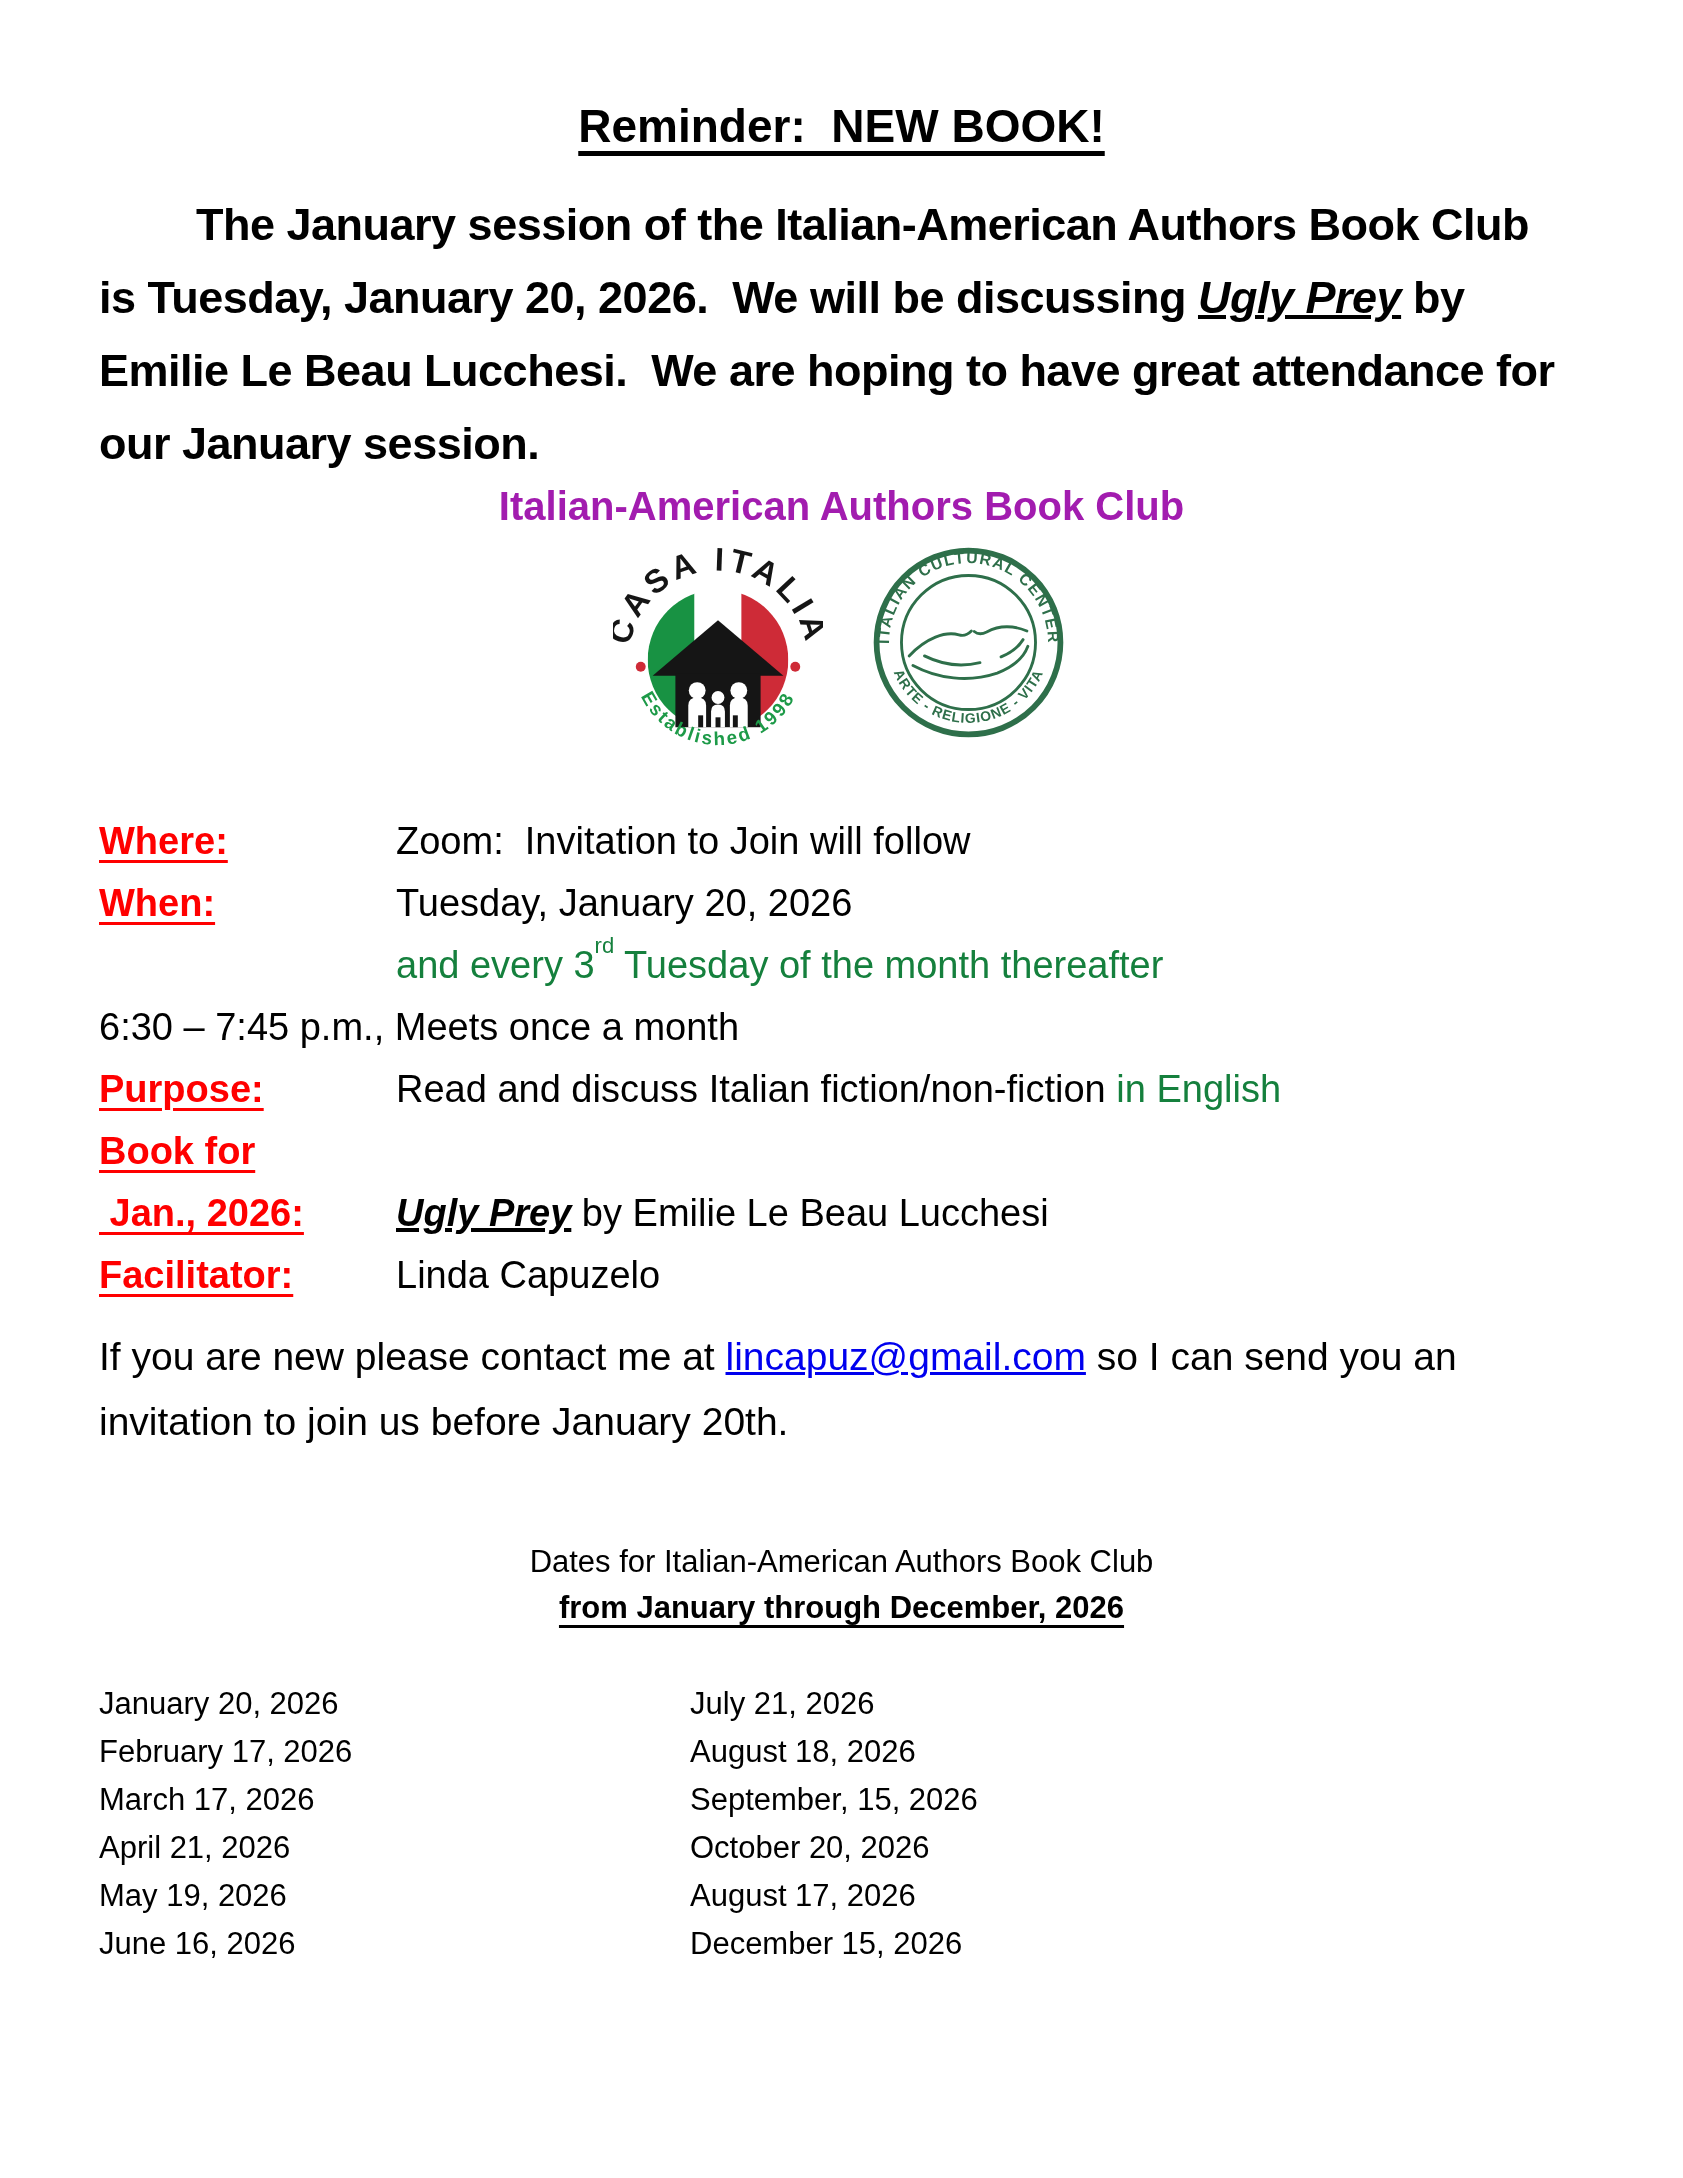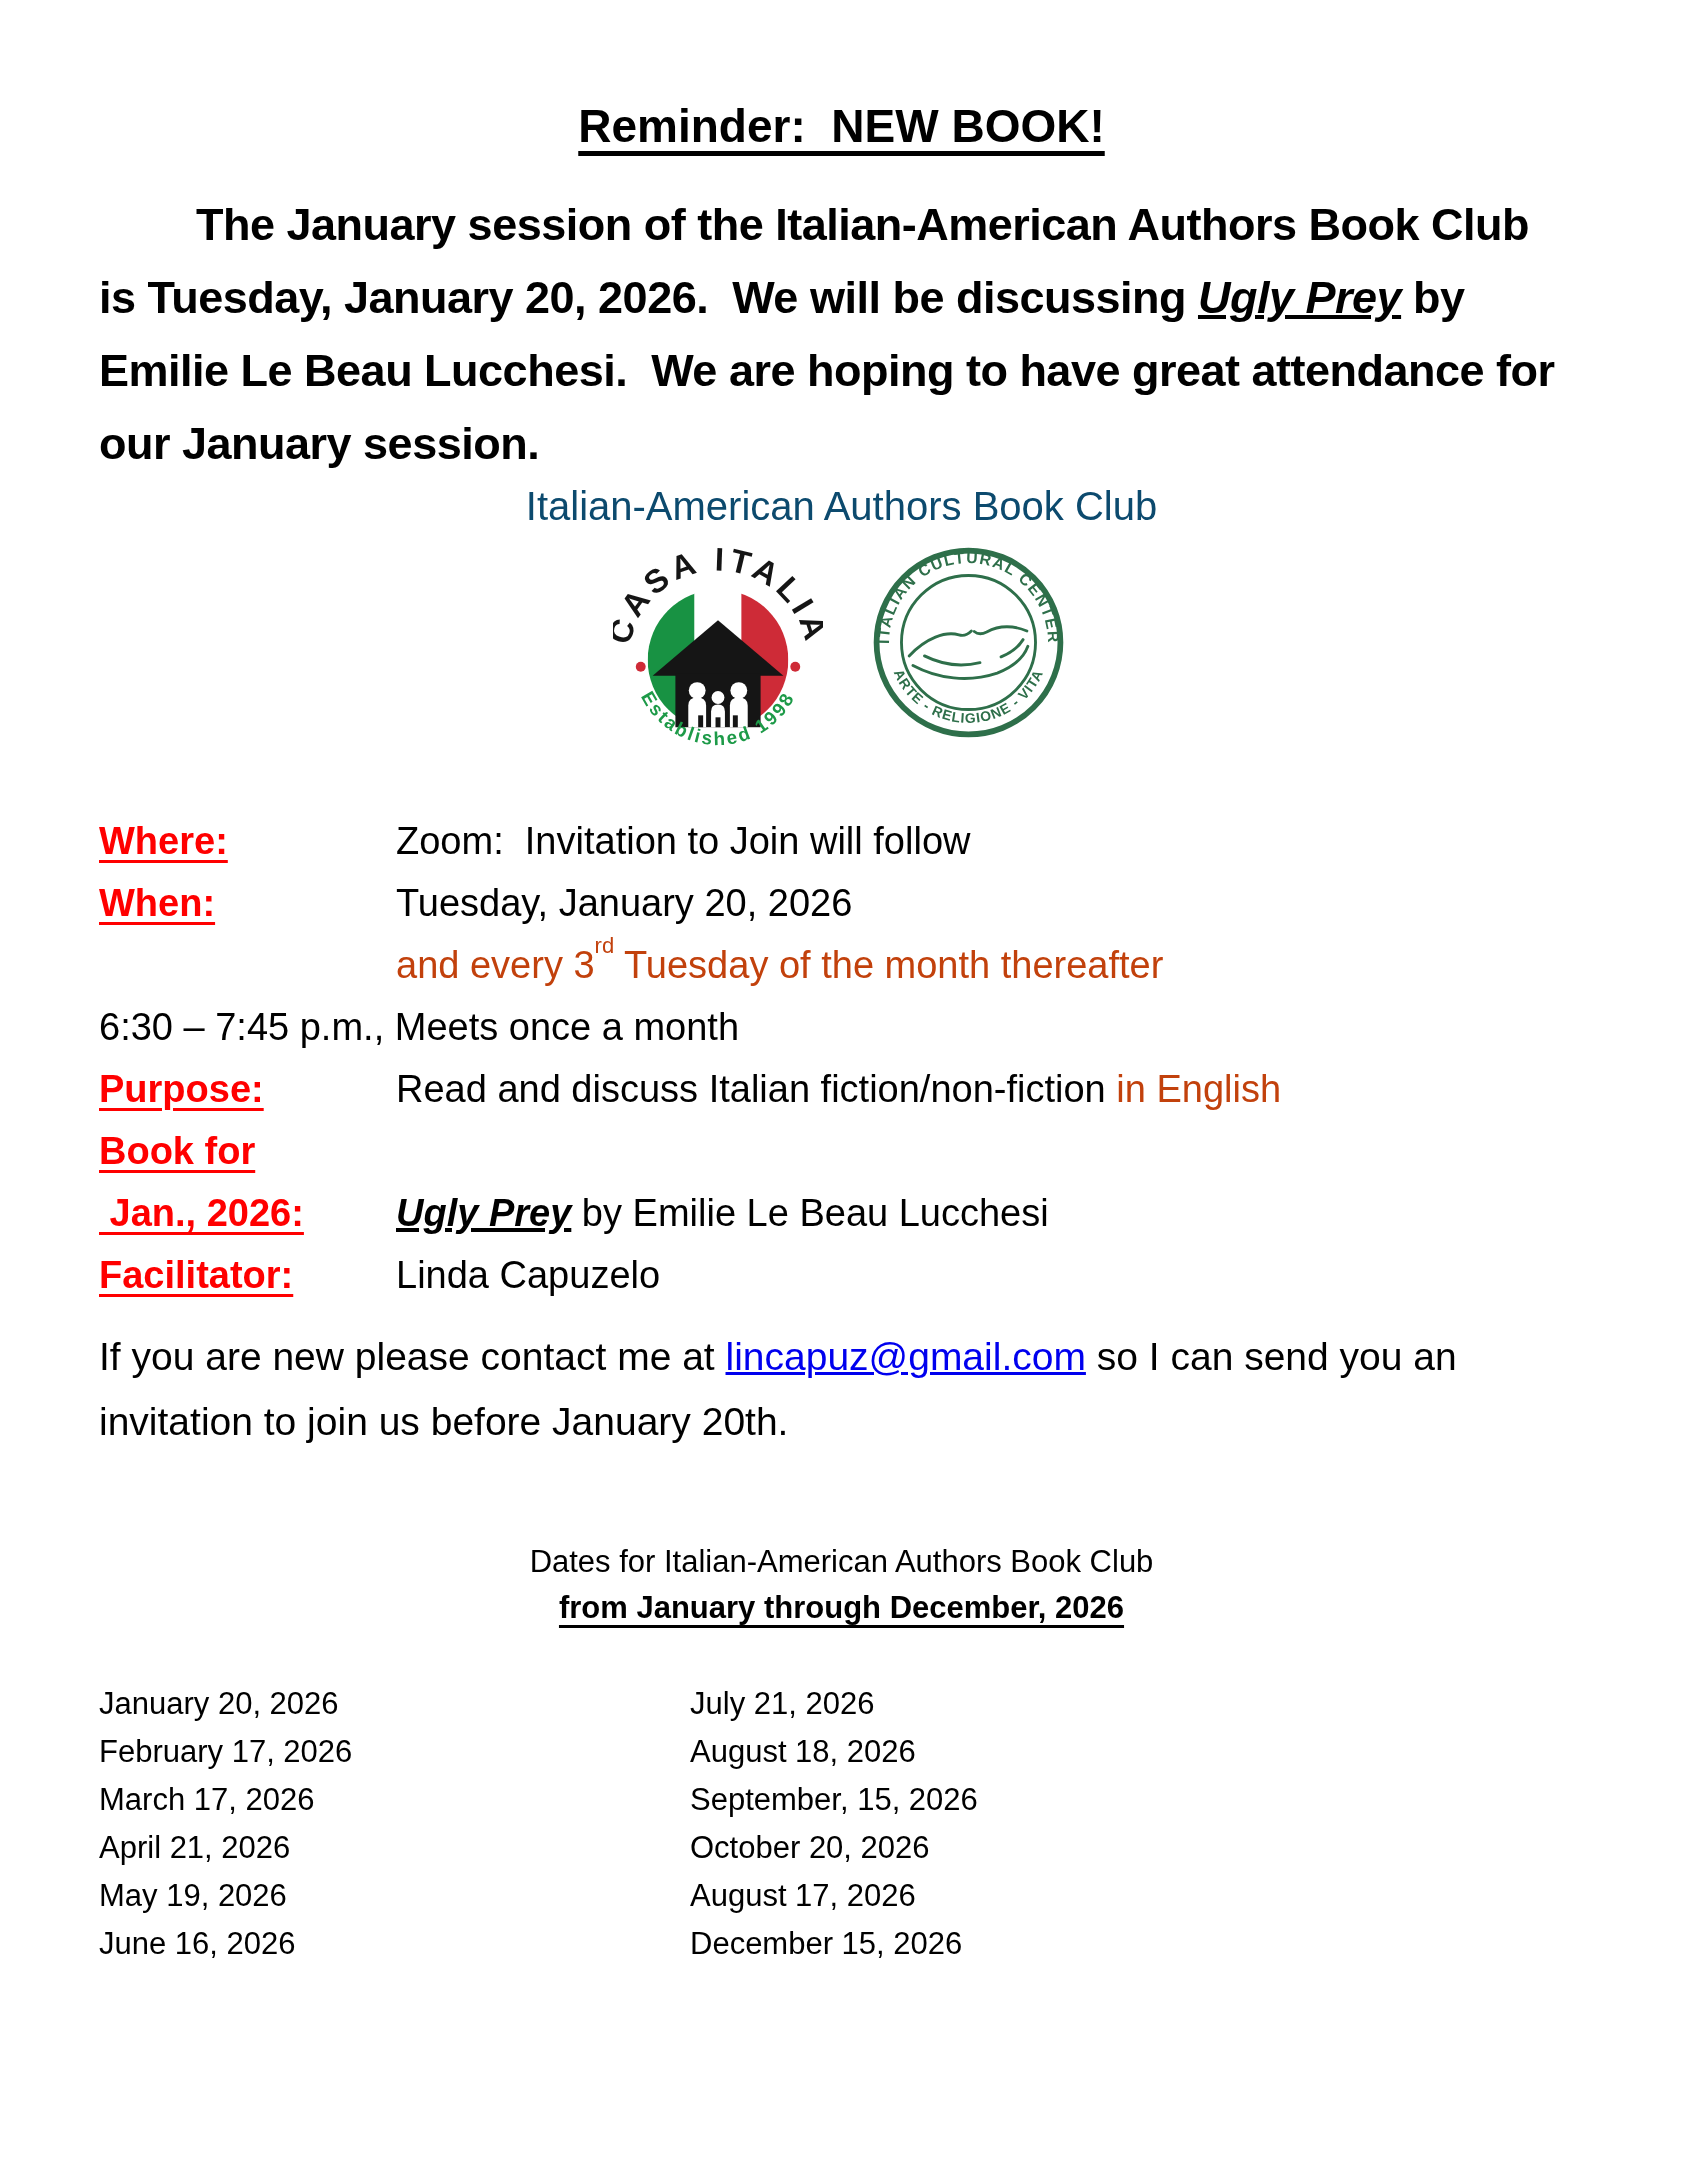--- a/index.html
+++ b/index.html
@@ -18,36 +18,36 @@
 
   
   .intro { top:188px; left:99px; width:1457px;
            font-size:45px; font-weight:bold; line-height:73px;
            text-indent:97px; white-space:pre-wrap; letter-spacing:-0.5px; }
   .book-title { font-style:italic; text-decoration:underline;
                 text-decoration-thickness:4px; }
 
   
   .club-heading { top:484px; left:0; width:100%; text-align:center;
-                  font-size:40px; font-weight:normal; color:#0c4a6e; }
+                  font-size:40px; font-weight:bold; color:#a21caf; }
 
   
   .logos { top:541px; left:0; width:100%; display:flex;
            justify-content:center; align-items:flex-start; gap:44px; }
   svg { font-family:"Liberation Sans", sans-serif; display:block; }
 
   
   .details { top:810px; left:99px; width:1505px;
              font-size:38px; line-height:62px; }
   .row { display:flex; }
   .lbl { flex:0 0 297px; color:#ff0000; font-weight:bold; }
   .lbl .u { text-decoration:underline; text-decoration-thickness:3px;
             text-underline-offset:6px; white-space:pre; }
   .val { white-space:pre-wrap; }
-  .green { color:#c2410c;text-align:right; }
+  .green { color:#15803d;text-align:right; }
   sup.sup { font-size:0.58em; line-height:0; position:relative; top:-0.5em; }
 
   
   .contact { top:1324px; left:99px; width:1438px;
              font-size:39px; line-height:65px; white-space:pre-wrap; }
   .contact a { color:#0000EE; text-decoration:underline;
                text-decoration-thickness:3px; }
 
   
   .dates-h1 { top:1544px; left:0; width:100%; text-align:center;

